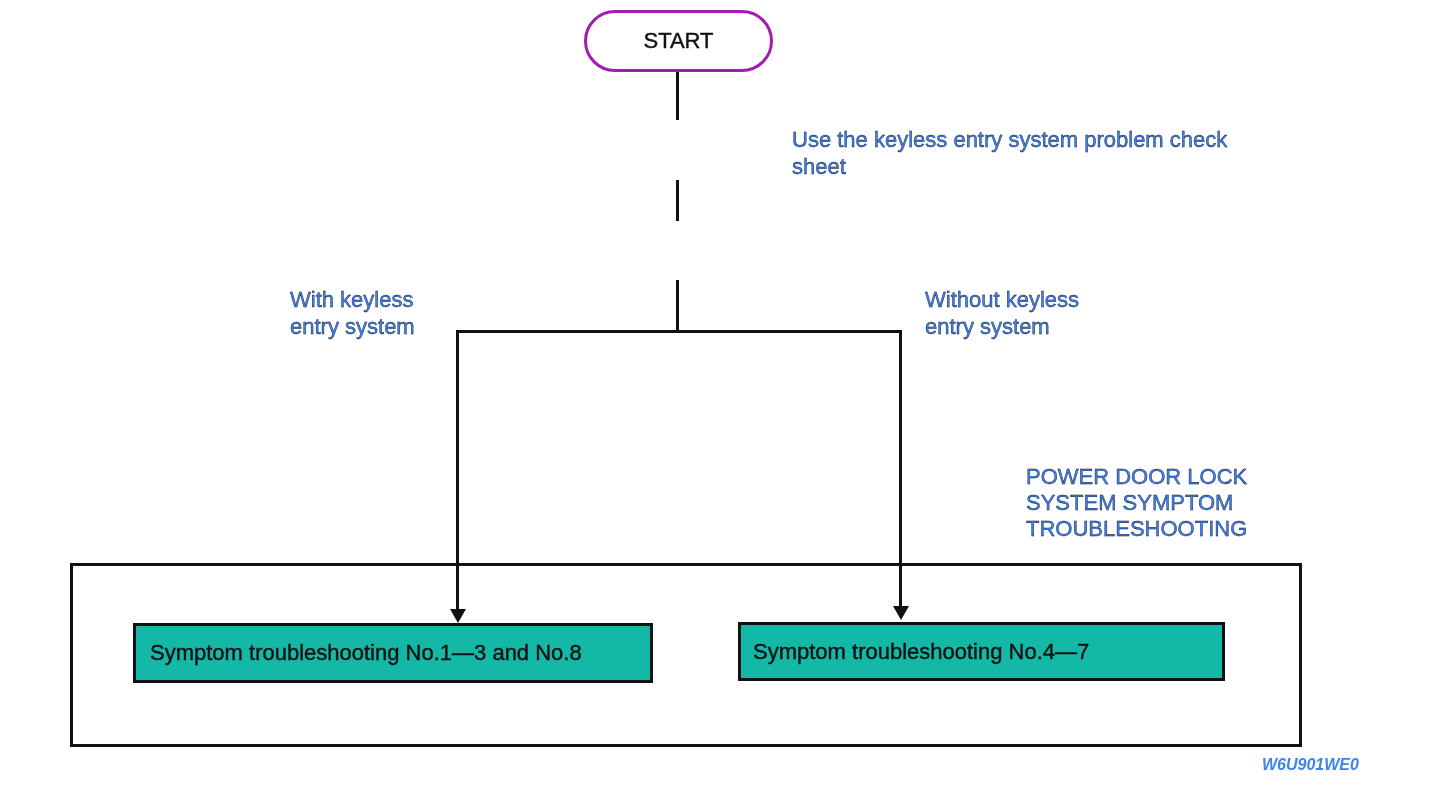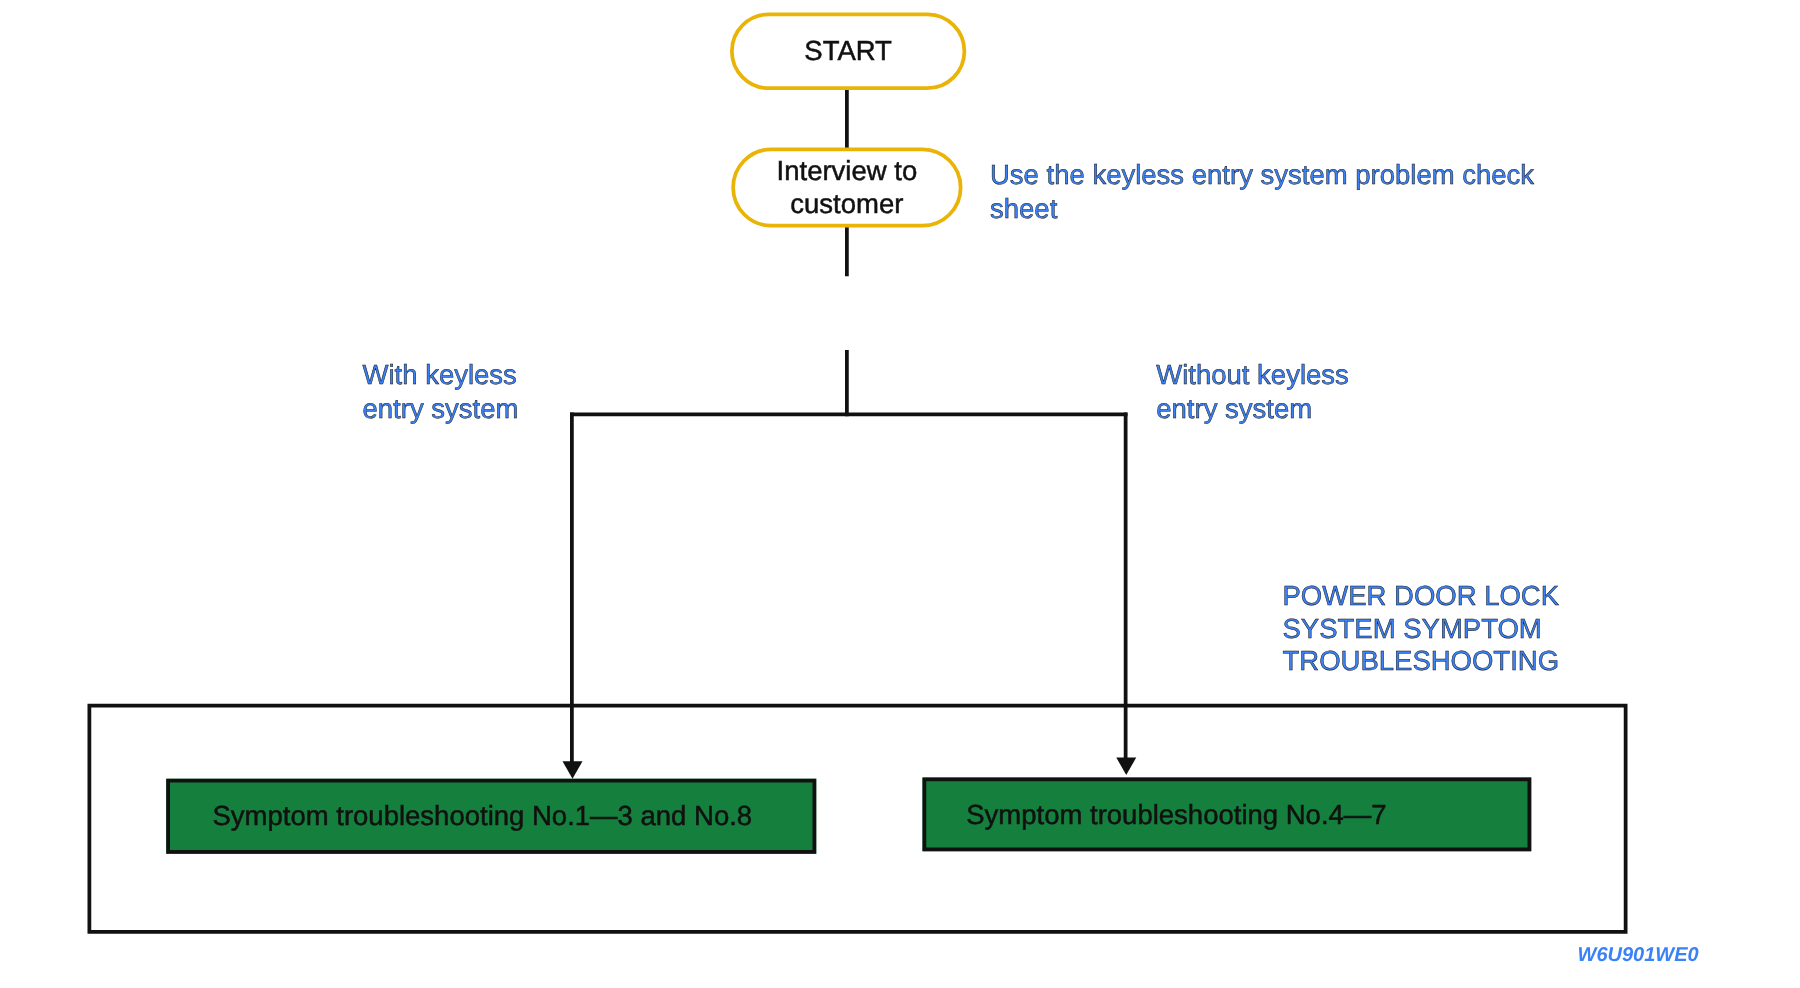--- a/index.html
+++ b/index.html
@@ -18,21 +18,21 @@
   }
   .txt {
     position: absolute;
     font-size: 22px;
     line-height: 27px;
     color: #3b82f6;
     -webkit-text-stroke: 0.4px #111111;
   }
   .pill {
     position: absolute;
-    border: 3px solid #eab308;
+    border: 3px solid #a21caf;
     border-radius: 32px;
     background: #ffffff;
     display: flex;
     align-items: center;
     justify-content: center;
     text-align: center;
     box-sizing: border-box;
     z-index: 2;
   }
   .pill .pill-label {
@@ -43,26 +43,25 @@
   }
   .rect {
     position: absolute;
     border: 3px solid #111111;
     background: #ffffff;
     box-sizing: border-box;
   }
   .outcome {
     position: absolute;
     border: 3px solid #111111;
-    background: #15803d;
+    background: #14b8a6;
     box-sizing: border-box;
     display: flex;
     align-items: center;
     z-index: 2;
-    padding-left: 20px;
   }
   .outcome .outcome-label {
     font-size: 22px;
     padding-left: 14px;
     white-space: nowrap;
     -webkit-text-stroke: 0.4px #111111;
   }
   .vline, .hline {
     position: absolute;
     background: #111111;
@@ -87,23 +86,20 @@
 <body>
 
 <div class="canvas">
 
   <div class="pill" style="left:584px; top:10px; width:189px; height:62px;">
     <span class="pill-label" style="width:150px;">START</span>
   </div>
 
   <div class="vline" style="left:676px; top:70px; height:50px;"></div>
 
-  <div class="pill" style="left:585px; top:118px; width:185px; height:64px;">
-    <span class="pill-label" style="width:148px;">Interview to customer</span>
-  </div>
 
   <div class="txt" style="left:792px; top:126px; width:492px;">Use the keyless entry system problem check sheet</div>
 
   <div class="vline" style="left:676px; top:180px; height:41px;"></div>
 
 
   <div class="vline" style="left:676px; top:280px; height:53px;"></div>
 
   <div class="txt" style="left:925px; top:286px; width:182px;">Without keyless entry system</div>
   <div class="txt" style="left:290px; top:286px; width:150px;">With keyless entry system</div>

